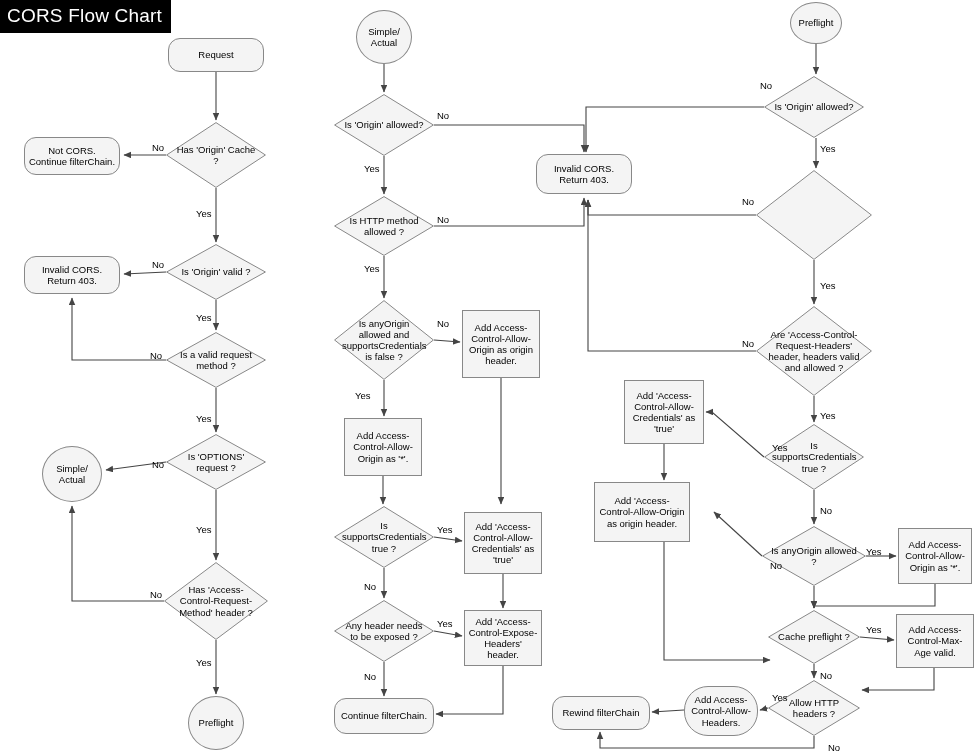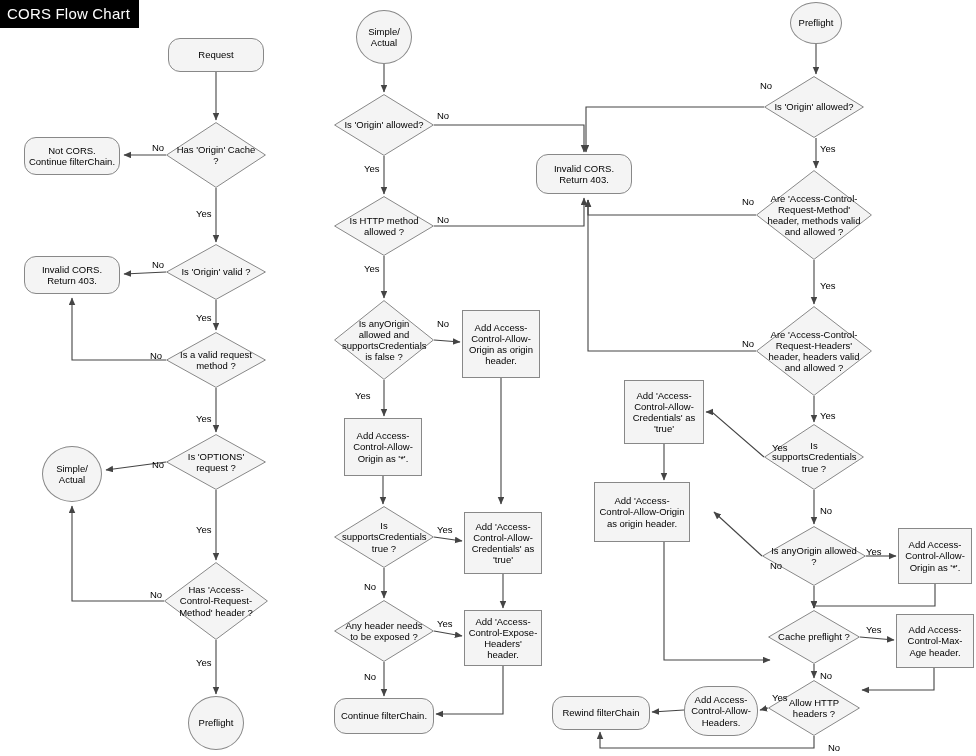--- a/index.html
+++ b/index.html
@@ -72,21 +72,21 @@
     color: #000000;
     background: transparent;
     white-space: nowrap;
   }
   #title-banner {
     position: absolute;
     left: 0;
     top: 0;
     background: #000000;
     color: #ffffff;
-    font-size: 15px;
+    font-size: 19px;
     padding: 5px 9px 6px 7px;
     letter-spacing: 0.2px;
   }
 </style>
 </head>
 <body>
 
 <div id="canvas">
 
   <svg id="edges" viewBox="0 0 976 756">
@@ -253,21 +253,20 @@
     <div class="node diamond" style="left: 764px; top: 76px; width: 100px; height: 62px;">
       <svg class="dshape" viewBox="0 0 100 62" preserveAspectRatio="none">
         <polygon points="50,0.6 99.4,31 50,61.4 0.6,31" fill="#f4f4f4" stroke="#888888" stroke-width="1"></polygon>
       </svg>
       <span class="dlabel">Is 'Origin' allowed?</span>
     </div>
     <div class="node diamond" style="left: 756px; top: 170px; width: 116px; height: 90px;">
       <svg class="dshape" viewBox="0 0 116 90" preserveAspectRatio="none">
         <polygon points="58,0.6 115.4,45 58,89.4 0.6,45" fill="#f4f4f4" stroke="#888888" stroke-width="1"></polygon>
       </svg>
-      <span class="dlabel">Are 'Access-Control-Request-Method' header, methods  valid and allowed ?</span>
     </div>
     <div class="node diamond" style="left: 756px; top: 306px; width: 116px; height: 90px;">
       <svg class="dshape" viewBox="0 0 116 90" preserveAspectRatio="none">
         <polygon points="58,0.6 115.4,45 58,89.4 0.6,45" fill="#f4f4f4" stroke="#888888" stroke-width="1"></polygon>
       </svg>
       <span class="dlabel">Are 'Access-Control-Request-Headers' header, headers valid and allowed ?</span>
     </div>
     <div class="node diamond" style="left: 764px; top: 424px; width: 100px; height: 66px;">
       <svg class="dshape" viewBox="0 0 100 66" preserveAspectRatio="none">
         <polygon points="50,0.6 99.4,33 50,65.4 0.6,33" fill="#f4f4f4" stroke="#888888" stroke-width="1"></polygon>
@@ -289,21 +288,21 @@
     <div class="node rect" style="left: 898px; top: 528px; width: 74px; height: 56px;">
       <span>Add Access-Control-Allow-Origin as '*'.</span>
     </div>
     <div class="node diamond" style="left: 768px; top: 610px; width: 92px; height: 54px;">
       <svg class="dshape" viewBox="0 0 92 54" preserveAspectRatio="none">
         <polygon points="46,0.6 91.4,27 46,53.4 0.6,27" fill="#f4f4f4" stroke="#888888" stroke-width="1"></polygon>
       </svg>
       <span class="dlabel">Cache preflight ?</span>
     </div>
     <div class="node rect" style="left: 896px; top: 614px; width: 78px; height: 54px;">
-      <span>Add Access-Control-Max-Age header.</span>
+      <span>Add Access-Control-Max-Age valid.</span>
     </div>
     <div class="node diamond" style="left: 768px; top: 680px; width: 92px; height: 56px;">
       <svg class="dshape" viewBox="0 0 92 56" preserveAspectRatio="none">
         <polygon points="46,0.6 91.4,28 46,55.4 0.6,28" fill="#f4f4f4" stroke="#888888" stroke-width="1"></polygon>
       </svg>
       <span class="dlabel">Allow HTTP headers ?</span>
     </div>
     <div class="node rect" style="left: 684px; top: 686px; width: 74px; height: 50px; border-radius: 24px;">
       <span>Add Access-Control-Allow-Headers.</span>
     </div>

